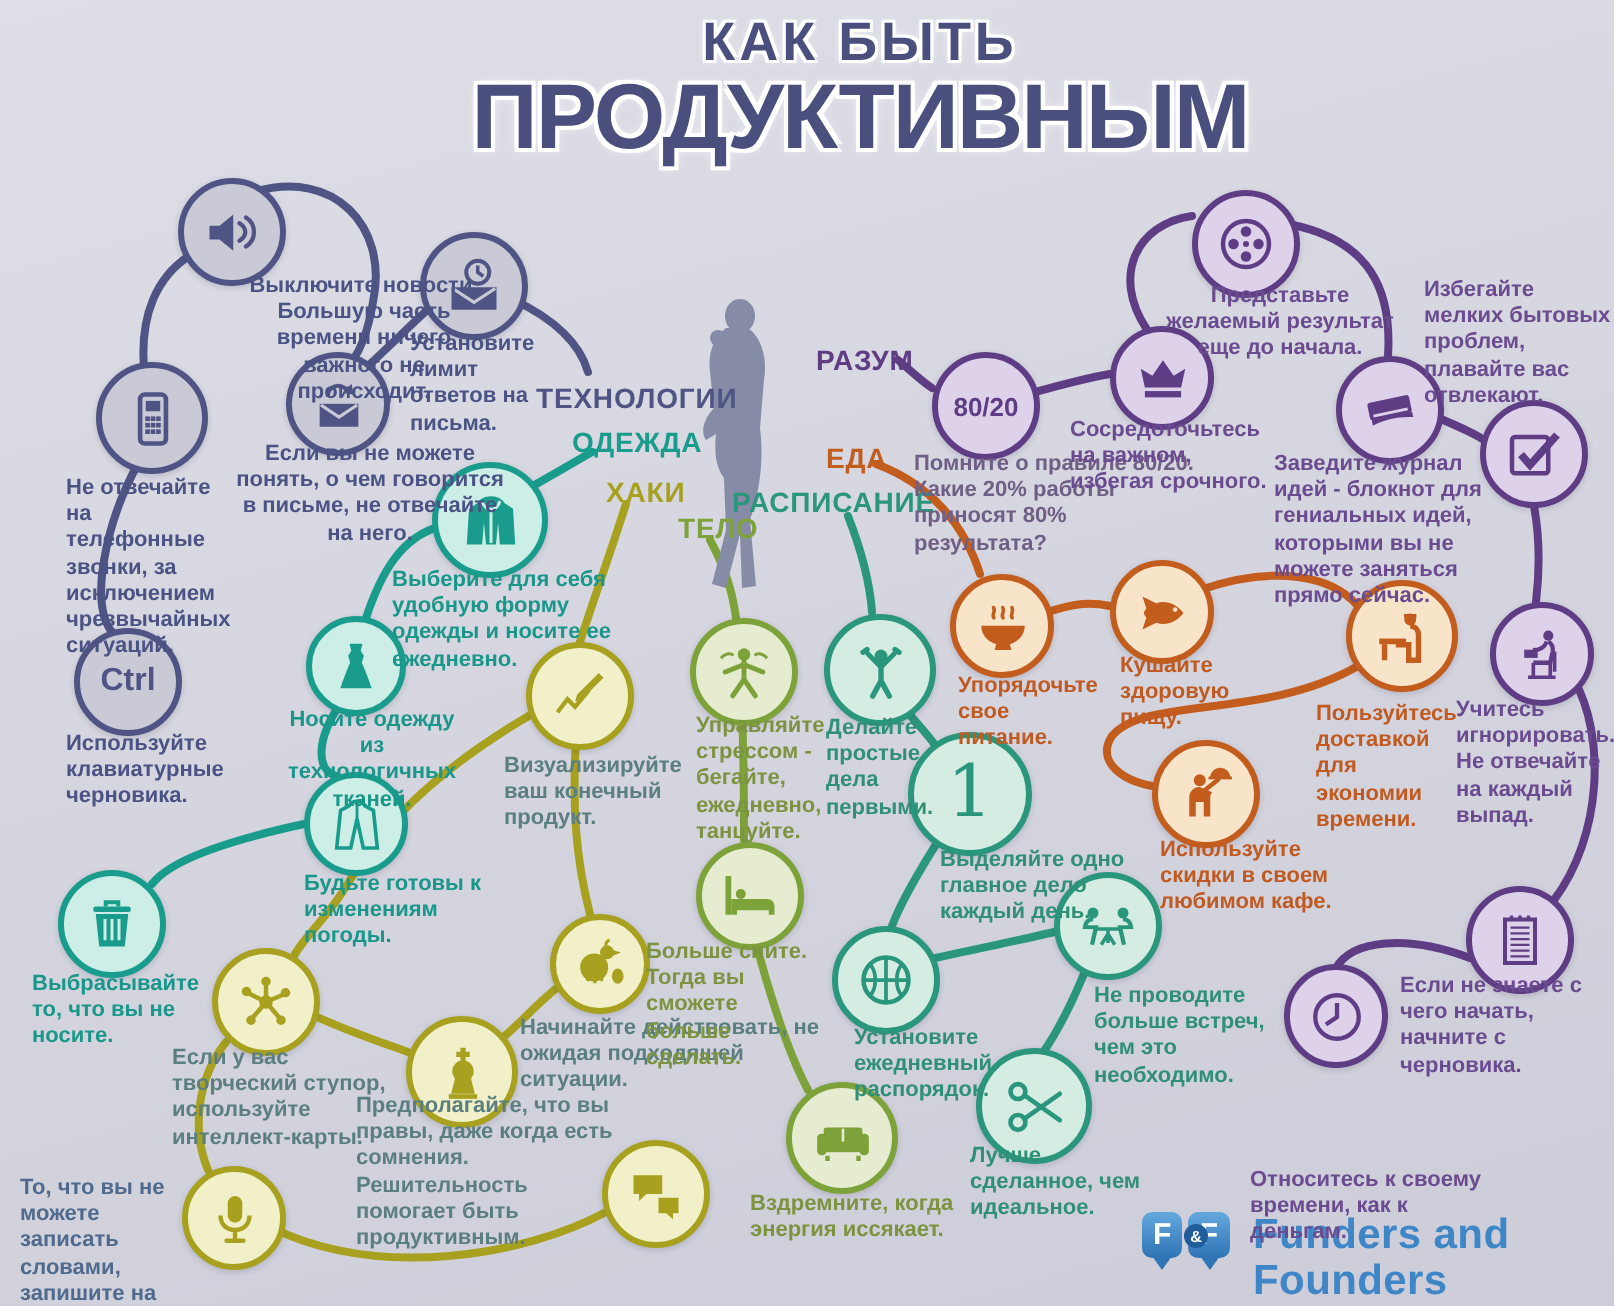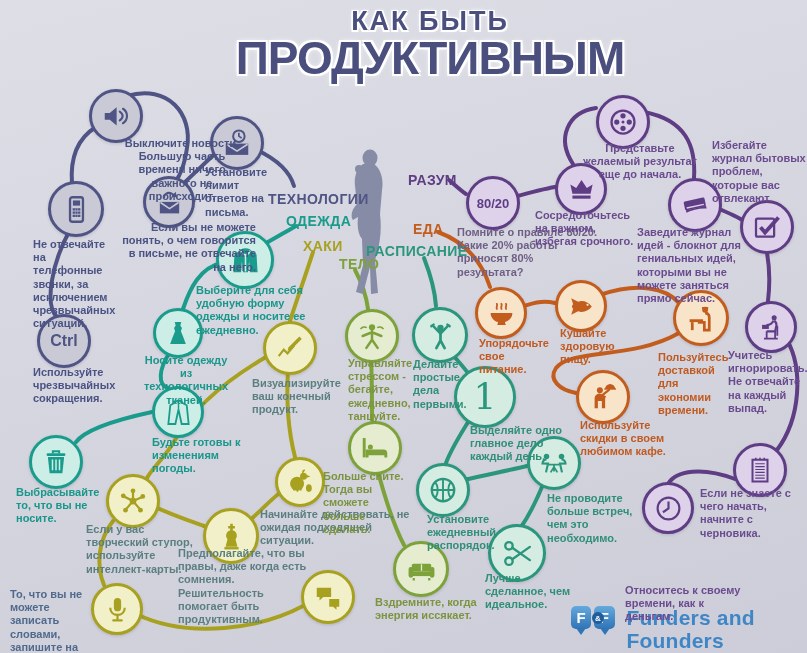--- a/index.html
+++ b/index.html
@@ -446,23 +446,23 @@
     <div class="node" style="left: 642px; top: 482px; width: 46px; height: 46px; background: rgb(222, 209, 234); border: 3.5px solid rgb(95, 61, 133); color: rgb(95, 61, 133); --bg: #ded1ea;">
       <span>
         <svg viewBox="0 0 24 24" width="29" height="29">
           <circle cx="12" cy="12" r="9" fill="none" stroke="currentColor" stroke-width="1.8"></circle>
           <path d="M12 6.2V12l-4.6 3.1" fill="none" stroke="currentColor" stroke-width="1.8"></path>
         </svg>
       </span>
     </div>
     <div class="tip" style="left: 76px; top: 137px; width: 116px; text-align: center; color: rgb(74, 83, 131); margin-left: 48px;">Выключите новости. Большую часть времени ничего важного не происходит.</div>
     <div class="tip" style="left: 205px; top: 166px; width: 80px; text-align: left; color: rgb(74, 83, 131);">Установите лимит ответов на письма.</div>
-    <div class="tip" style="left: 114px; top: 221px; width: 142px; text-align: right; color: rgb(74, 83, 131);">Если вы не можете понять, о чем говорится в письме, не отвечайте на него.</div>
+    <div class="tip" style="left: 114px; top: 221px; width: 142px; text-align: center; color: rgb(74, 83, 131);">Если вы не можете понять, о чем говорится в письме, не отвечайте на него.</div>
     <div class="tip" style="left: 33px; top: 238px; width: 84px; text-align: left; color: rgb(74, 83, 131);">Не отвечайте на телефонные звонки, за исключением чрезвычайных ситуаций.</div>
-    <div class="tip" style="left: 33px; top: 366px; width: 80px; text-align: left; color: rgb(74, 83, 131);">Используйте чрезвычайных сокращения.</div>
+    <div class="tip" style="left: 33px; top: 366px; width: 80px; text-align: left; color: rgb(74, 83, 131);">Используйте клавиатурные черновика.</div>
     <div class="tip" style="left: 16px; top: 486px; width: 80px; text-align: left; color: rgb(24, 151, 138);">Выбрасывайте то, что вы не носите.</div>
     <div class="tip" style="left: 196px; top: 284px; width: 120px; text-align: left; color: rgb(24, 151, 138);">Выберите для себя удобную форму одежды и носите ее ежедневно.</div>
     <div class="tip" style="left: 138px; top: 354px; width: 96px; text-align: center; color: rgb(24, 151, 138);">Носите одежду из технологичных тканей.</div>
     <div class="tip" style="left: 86px; top: 523px; width: 112px; text-align: left; color: rgb(91, 127, 127);">Если у вас творческий ступор, используйте интеллект-карты.</div>
     <div class="tip" style="left: 152px; top: 436px; width: 106px; text-align: left; color: rgb(24, 151, 138);">Будьте готовы к изменениям погоды.</div>
     <div class="tip" style="left: 10px; top: 588px; width: 80px; text-align: left; color: rgb(79, 106, 140);">То, что вы не можете записать словами, запишите на диктофон.</div>
     <div class="tip" style="left: 178px; top: 547px; width: 134px; text-align: left; color: rgb(91, 127, 127);">Предполагайте, что вы правы, даже когда есть сомнения. Решительность помогает быть продуктивным.</div>
     <div class="tip" style="left: 260px; top: 508px; width: 152px; text-align: left; color: rgb(91, 127, 127);">Начинайте действовать, не ожидая подходящей ситуации.</div>
     <div class="tip" style="left: 252px; top: 377px; width: 84px; text-align: left; color: rgb(91, 127, 127);">Визуализируйте ваш конечный продукт.</div>
     <div class="tip" style="left: 348px; top: 357px; width: 70px; text-align: left; color: rgb(124, 148, 64);">Управляйте стрессом - бегайте, ежедневно, танцуйте.</div>
@@ -473,18 +473,18 @@
     <div class="tip" style="left: 427px; top: 513px; width: 70px; text-align: left; color: rgb(47, 143, 119);">Установите ежедневный распорядок.</div>
     <div class="tip" style="left: 547px; top: 492px; width: 106px; text-align: left; color: rgb(47, 143, 119);">Не проводите больше встреч, чем это необходимо.</div>
     <div class="tip" style="left: 485px; top: 572px; width: 88px; text-align: left; color: rgb(47, 143, 119);">Лучше сделанное, чем идеальное.</div>
     <div class="tip" style="left: 479px; top: 337px; width: 76px; text-align: left; color: rgb(192, 90, 32);">Упорядочьте свое питание.</div>
     <div class="tip" style="left: 560px; top: 327px; width: 84px; text-align: left; color: rgb(192, 90, 32);">Кушайте здоровую пищу.</div>
     <div class="tip" style="left: 658px; top: 351px; width: 74px; text-align: left; color: rgb(192, 90, 32);">Пользуйтесь доставкой для экономии времени.</div>
     <div class="tip" style="left: 580px; top: 419px; width: 86px; text-align: left; color: rgb(192, 90, 32);">Используйте скидки в своем любимом кафе.</div>
     <div class="tip" style="left: 457px; top: 226px; width: 140px; text-align: left; color: rgb(111, 95, 133);">Помните о правиле 80/20. Какие 20% работы приносят 80% результата?</div>
     <div class="tip" style="left: 535px; top: 209px; width: 104px; text-align: left; color: rgb(107, 75, 143);">Сосредоточьтесь на важном, избегая срочного.</div>
     <div class="tip" style="left: 580px; top: 142px; width: 120px; text-align: center; color: rgb(107, 75, 143);">Представьте желаемый результат еще до начала.</div>
-    <div class="tip" style="left: 712px; top: 139px; width: 94px; text-align: left; color: rgb(107, 75, 143);">Избегайте журнал бытовых проблем, которые вас отвлекают.</div>
+    <div class="tip" style="left: 712px; top: 139px; width: 94px; text-align: left; color: rgb(107, 75, 143);">Избегайте мелких бытовых проблем, плавайте вас отвлекают.</div>
     <div class="tip" style="left: 637px; top: 226px; width: 114px; text-align: left; color: rgb(107, 75, 143);">Заведите журнал идей - блокнот для гениальных идей, которыми вы не можете заняться прямо сейчас.</div>
     <div class="tip" style="left: 728px; top: 349px; width: 80px; text-align: left; color: rgb(107, 75, 143);">Учитесь игнорировать. Не отвечайте на каждый выпад.</div>
     <div class="tip" style="left: 700px; top: 487px; width: 106px; text-align: left; color: rgb(107, 75, 143);">Если не знаете с чего начать, начните с черновика.</div>
     <div class="tip" style="left: 625px; top: 536px; width: 122px; text-align: left; color: rgb(107, 75, 143); margin-top: 48px;">Относитесь к своему времени, как к деньгам.</div>
   </div>
 
 </body></html>

